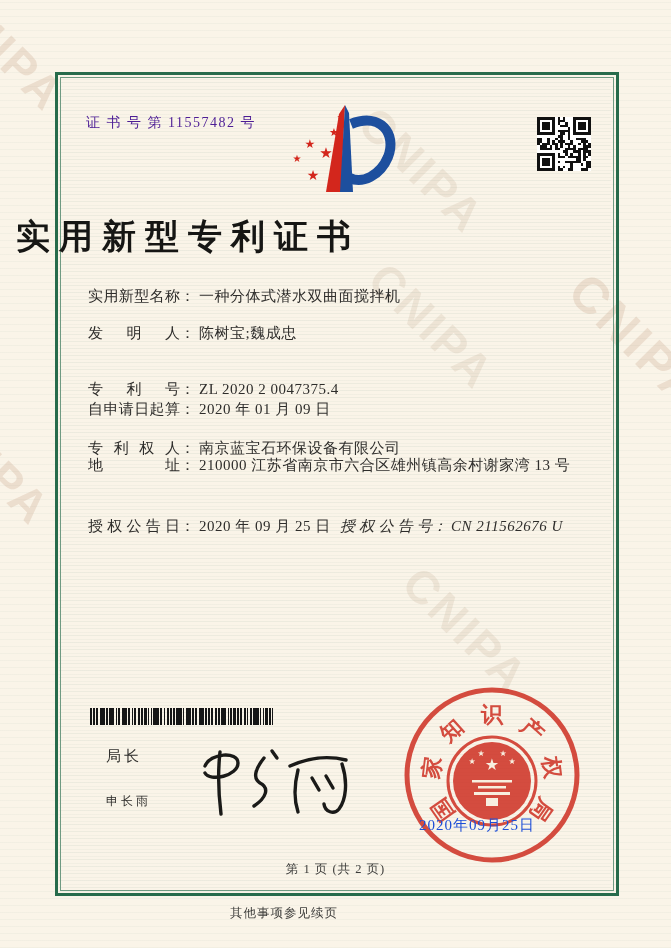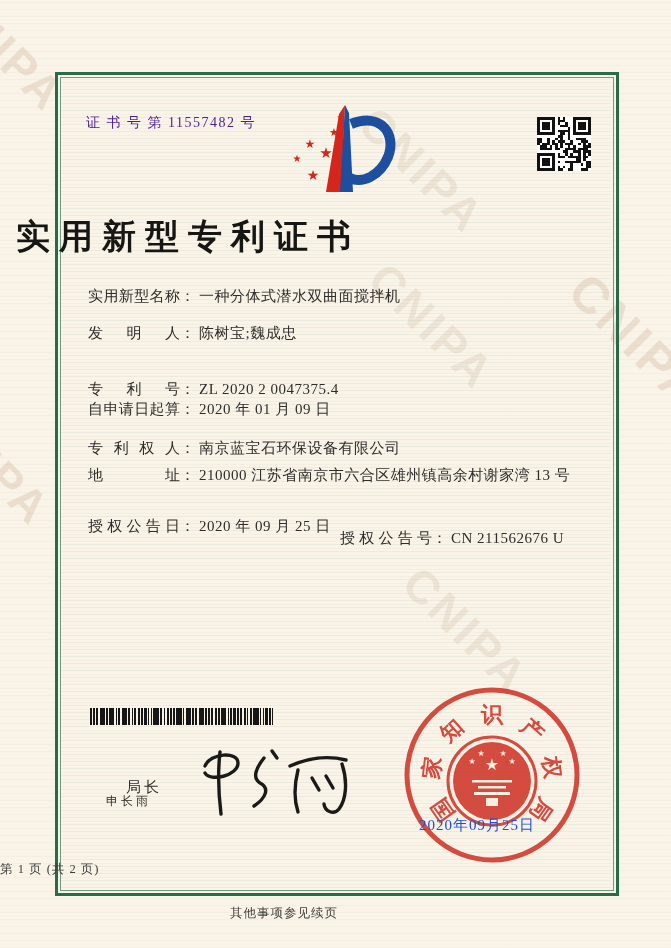--- a/index.html
+++ b/index.html
@@ -22,35 +22,35 @@
   .frame-inner{position:absolute;inset:2px;border:1px solid #6f9a82;}
   .certno{position:absolute;left:86px;top:114px;z-index:3;font-size:14px;letter-spacing:1.5px;color:#4c1d95;}
   .logo{position:absolute;left:283px;top:100px;z-index:3;}
   .qr{position:absolute;left:537px;top:117px;z-index:3;}
   .title{position:absolute;left:0;top:198px;width:671px;z-index:3;margin:16px;
     text-align:left;font-size:34px;font-weight:bold;letter-spacing:9px;color:#161614;}
   .row{position:absolute;left:88px;width:505px;z-index:3;font-size:15px;white-space:nowrap;}
   .flabel{display:inline-block;width:92px;text-align:justify;text-align-last:justify;}
   .colon{display:inline-block;margin-right:4px;}
   .fval{letter-spacing:.5px;margin-top:11px;}
-  .grant2{position:absolute;left:252px;top:12px;}
+  .grant2{position:absolute;left:252px;top:0;font-style:italic;}
   .paras{position:absolute;left:88px;top:556px;width:499px;z-index:3;}
   .paras p{margin:0;font-size:15px;line-height:26px;text-align:justify;text-indent:2em;
     font-style:italic;color:#2c2b29;}
   .barcode{position:absolute;left:90px;top:708px;width:183px;height:17px;z-index:3;
     background:
       repeating-linear-gradient(90deg,#161616 0 1.6px,transparent 1.6px 3.2px),
       repeating-linear-gradient(90deg,#161616 0 1px,transparent 1px 7px),
       repeating-linear-gradient(90deg,#161616 0 2.4px,transparent 2.4px 11px);}
-  .signer-title{position:absolute;left:106px;top:778px;z-index:3;font-size:15px;letter-spacing:3px;margin-left:20px;}
+  .signer-title{position:absolute;left:106px;top:747px;z-index:3;font-size:15px;letter-spacing:3px;}
   .signer-name{position:absolute;left:106px;top:793px;z-index:3;font-size:12px;letter-spacing:3px;}
   .signature{position:absolute;left:192px;top:740px;z-index:3;}
   .seal{position:absolute;left:401px;top:684px;z-index:4;}
   .seal-date{position:absolute;left:419px;top:816px;z-index:5;font-size:15px;letter-spacing:1px;color:#1d4ed8;white-space:nowrap;}
-  .pagenum{position:absolute;left:0;top:861px;width:671px;z-index:3;text-align:left;font-size:12.5px;color:#3c3c3a;letter-spacing:1px;}
+  .pagenum{position:absolute;left:0;top:861px;width:671px;z-index:3;text-align:center;font-size:12.5px;color:#3c3c3a;letter-spacing:1px;}
   .footnote{position:absolute;left:0;top:905px;width:568px;z-index:3;text-align:center;font-size:12.5px;color:#3c3c3a;letter-spacing:1px;}
   .sealchar{font-weight:bold;}
 </style>
 </head>
 <body>
 
 <div class="page">
 
   <div class="lines-all"></div>
   <div class="lines-inner"></div>
@@ -237,21 +237,21 @@
   </div>
   <div class="row" style="top:380px">
     <span class="flabel">专利号</span><span class="colon">：</span><span class="fval">ZL 2020 2 0047375.4</span>
   </div>
   <div class="row" style="top:400px">
     <span class="flabel">自申请日起算</span><span class="colon">：</span><span class="fval">2020 年 01 月 09 日</span>
   </div>
   <div class="row" style="top:439px">
     <span class="flabel">专利权人</span><span class="colon">：</span><span class="fval">南京蓝宝石环保设备有限公司</span>
   </div>
-  <div class="row" style="top:466px">
+  <div class="row" style="top:456px">
     <span class="flabel">地址</span><span class="colon">：</span><span class="fval">210000 江苏省南京市六合区雄州镇高余村谢家湾 13 号</span>
   </div>
   <div class="row" style="top:517px">
     <span class="flabel">授权公告日</span><span class="colon">：</span><span class="fval">2020 年 09 月 25 日</span>
     <span class="grant2">
       <span class="flabel">授权公告号</span><span class="colon">：</span><span class="fval">CN 211562676 U</span>
     </span>
   </div>
 
   <div class="paras">

